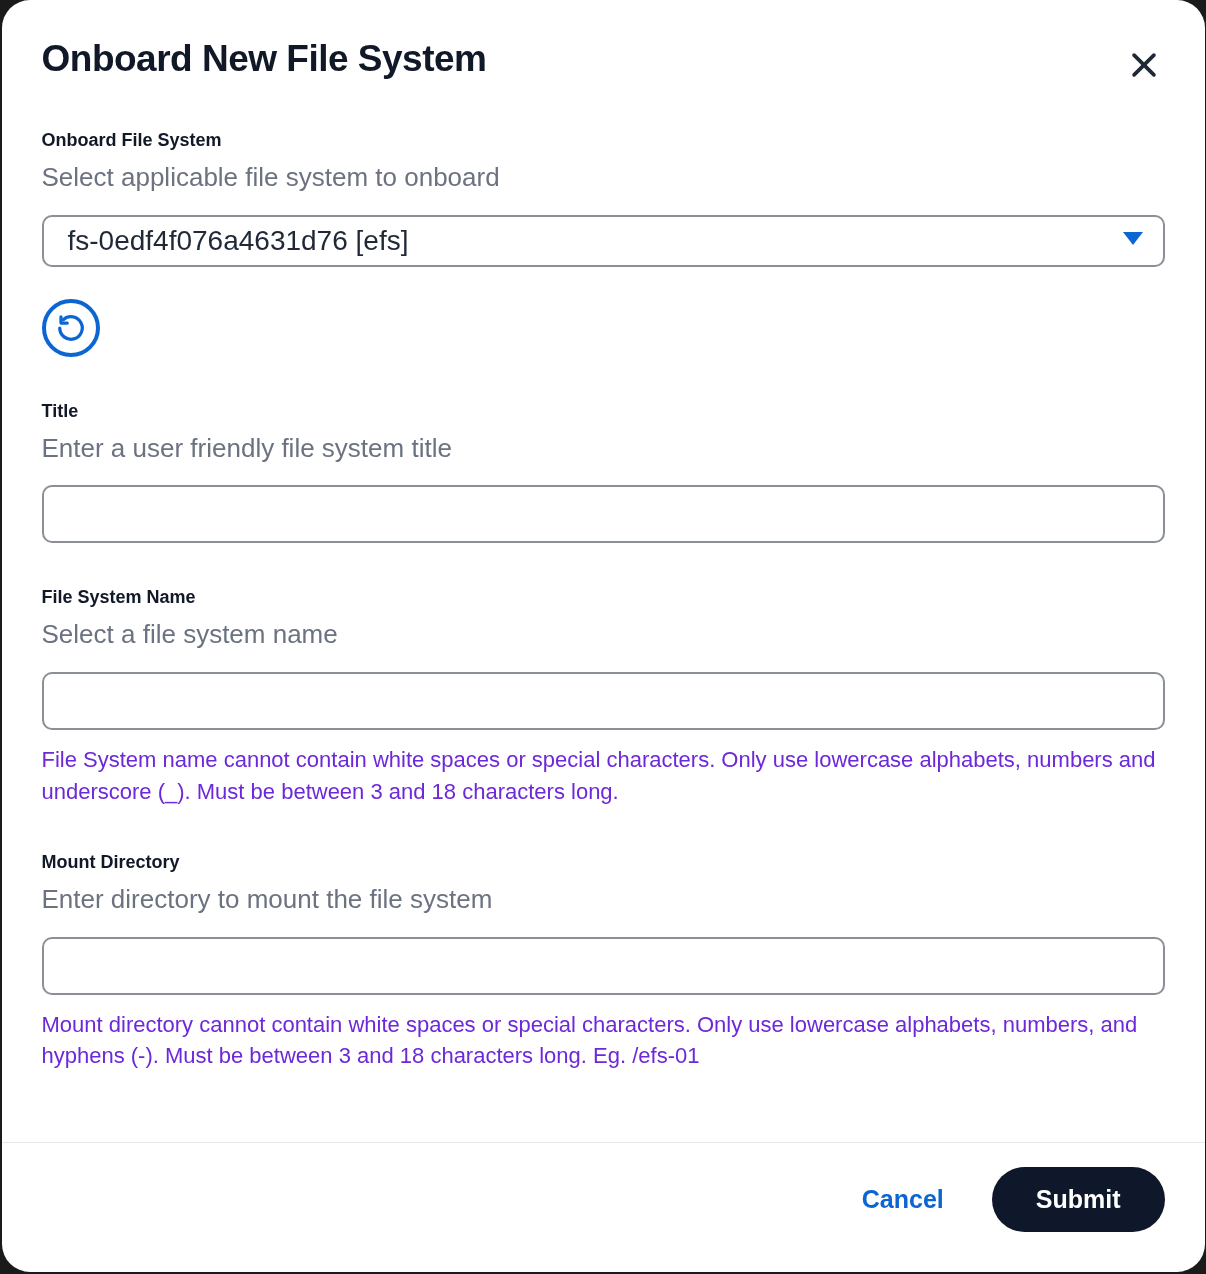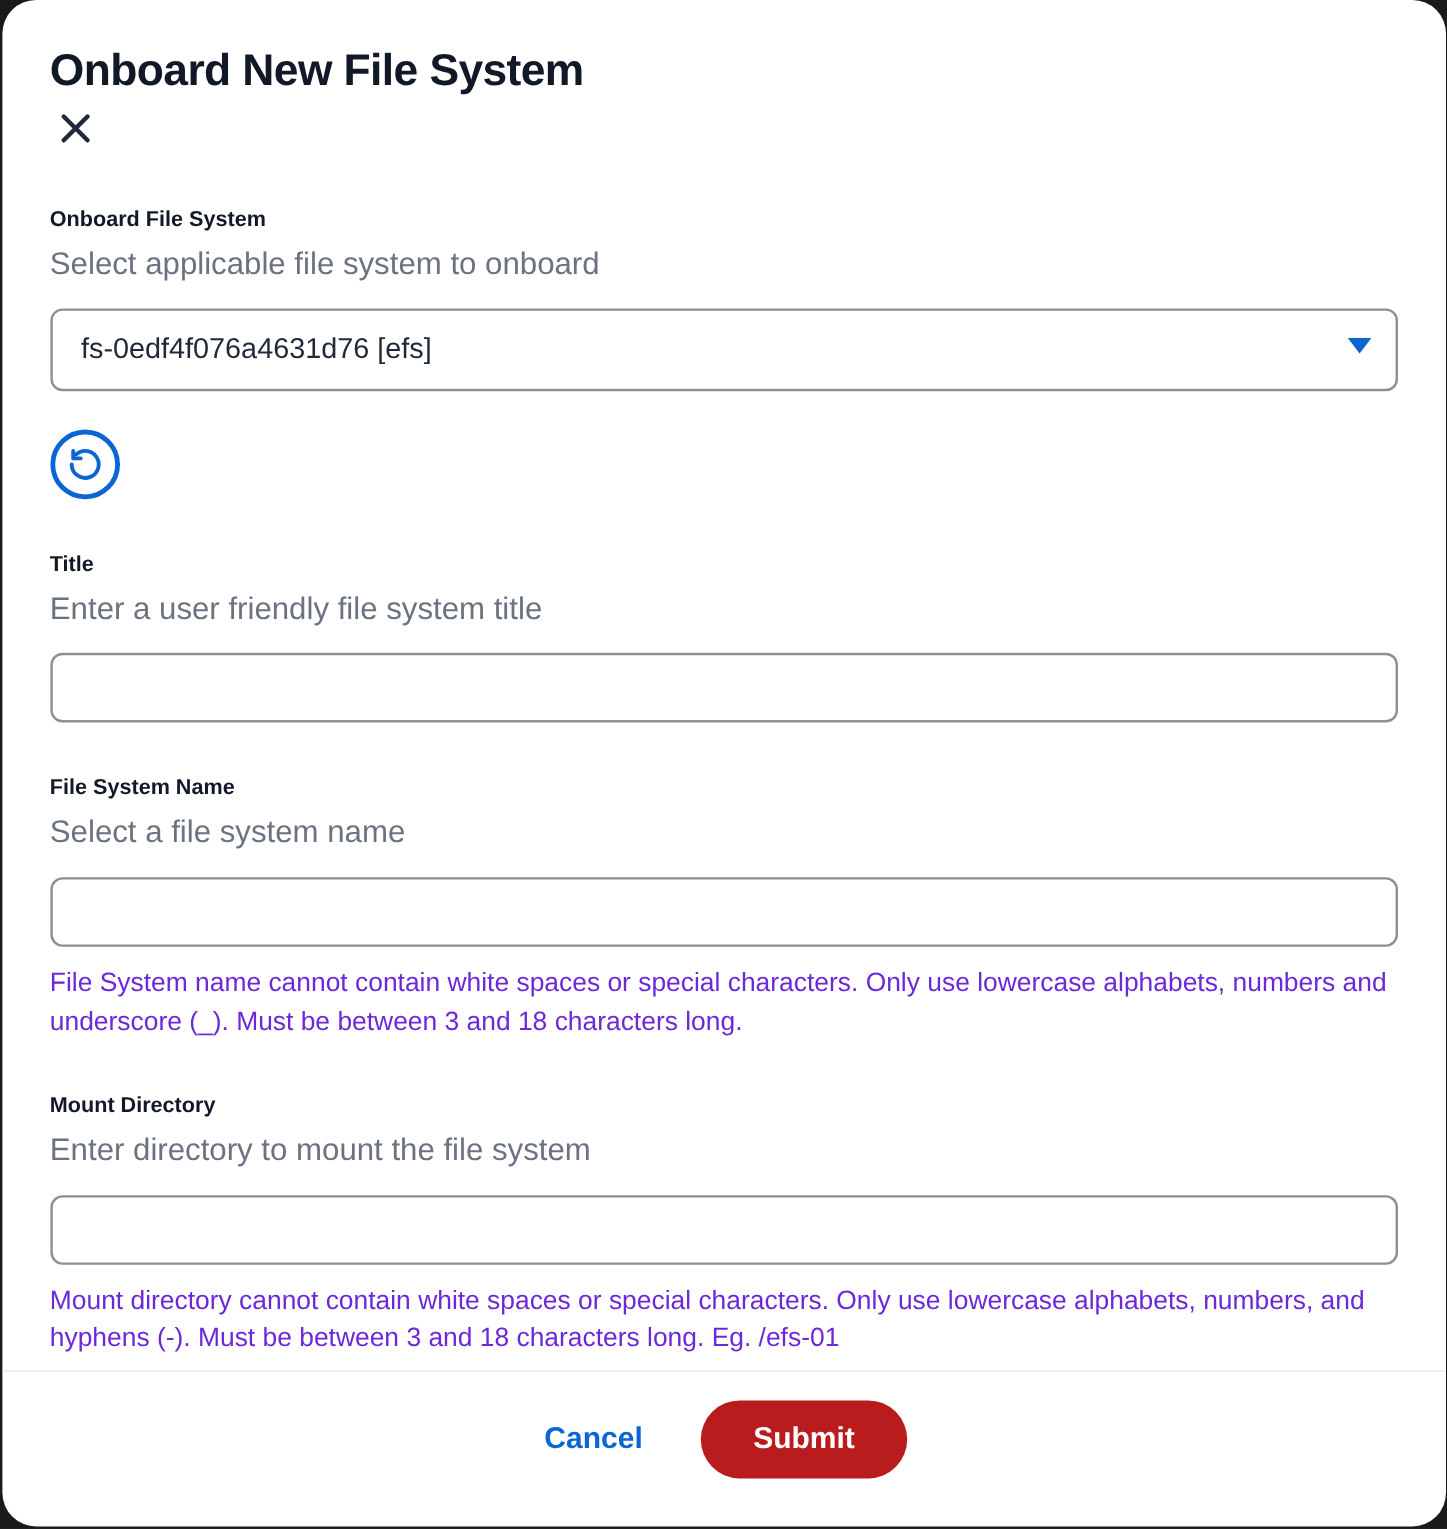--- a/index.html
+++ b/index.html
@@ -23,21 +23,20 @@
   }
   .body-area {
     flex: 1;
     padding: 38px 40px 20px 40px;
     overflow: hidden;
   }
   .header-row {
     display: flex;
     justify-content: space-between;
     align-items: flex-start;
-    flex-direction: column;
   }
   .modal-title {
     font-size: 37px;
     font-weight: 800;
     color: #111827;
     margin: 0;
     letter-spacing: -0.5px;
   }
   .close-btn {
     cursor: pointer;
@@ -59,25 +58,25 @@
     color: #6b7280;
     margin: 8px 0 0 0;
     line-height: 1.45;
   }
   .select-wrap {
     position: relative;
     margin-top: 18px;
   }
   .select {
     width: 100%;
-    height: 69px;
+    height: 52px;
     border: 2px solid #8b8f96;
     border-radius: 10px;
     padding: 0 50px 0 24px;
-    font-size: 24px;
+    font-size: 28px;
     color: #1f2937;
     background: #fff;
     display:flex;
     align-items:center;
     cursor: pointer;
   }
   .caret {
     position: absolute;
     right: 22px;
     top: 50%;
@@ -110,38 +109,38 @@
   .help-below {
     font-size: 22px;
     color: #6d28d9;
     margin: 14px 0 0 0;
     line-height: 1.45;
   }
   .footer {
     border-top: 1px solid #e5e7eb;
     padding: 24px 40px 40px 40px;
     display:flex;
-    justify-content:center;
+    justify-content:flex-end;
     align-items:center;
     gap: 44px;
   }
   .btn-text {
     font-size: 25px;
     font-weight: 700;
     color: #0b66d3;
     cursor: pointer;
     background:none;
     border:none;
     padding:8px 4px;
   }
   .btn-primary {
     font-size: 25px;
     font-weight: 700;
     color: #fff;
-    background: #b91c1c;
+    background: #0f172a;
     border: none;
     border-radius: 999px;
     padding: 18px 44px;
     cursor:pointer;
   }
 </style>
 </head>
 <body>
 
 <div class="modal">

